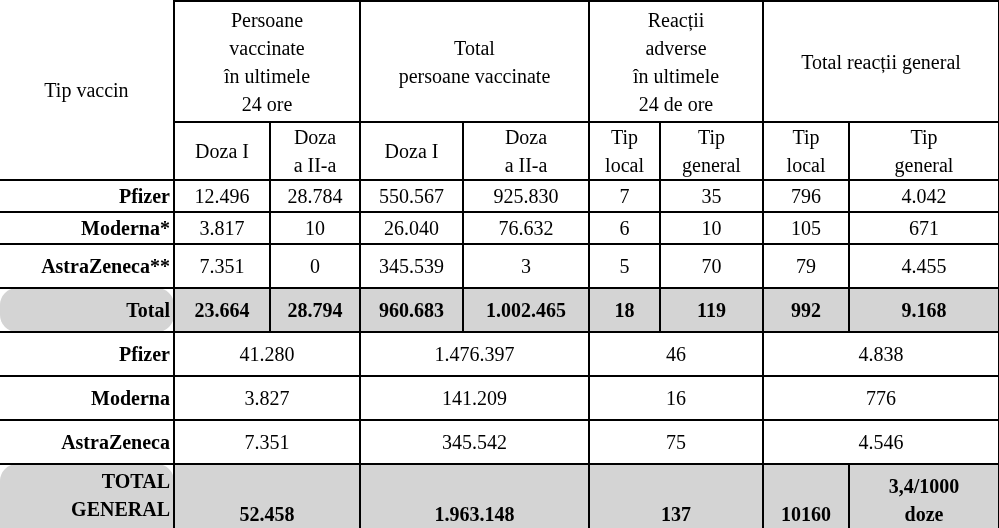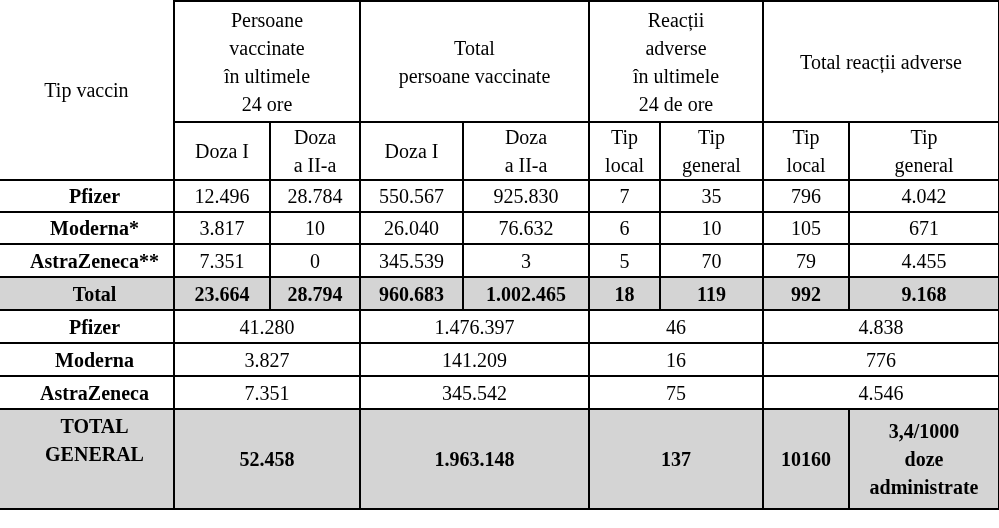--- a/index.html
+++ b/index.html
@@ -23,33 +23,33 @@
   }
   td, th {
     border: 2px solid #000000;
     padding: 0 3px;
     text-align: center;
     vertical-align: middle;
     overflow: hidden;
   }
   th { font-weight: normal; }
   .ml { white-space: pre-line; }           
-  .no-left { border-left: none; }
+  .no-left { border-left: none; border-radius: 17px; }
   .no-top  { border-top: none; }
   .label {
-    text-align: center;
+    text-align: right;
     font-weight: bold;
     padding-left: 19px;
   }
   .gray { background: #d4d4d4; }
   .bold { font-weight: bold; }
   .r-h1 { height: 121px; }
   .r-h2 { height: 55px; padding-left: 11px; }
   .r-d  { height: 32px; }
-  .r-m  { height: 33px; }
+  .r-m  { height: 44px; }
   .r-tg { height: 100px; }
   .top-label { vertical-align: top; padding-top: 2px; }
 </style>
 </head>
 <body>
 
 <table class="report">
   <colgroup>
     <col style="width:174px">
       <col style="width:96px">
@@ -68,21 +68,21 @@
     <th colspan="2" class="ml">Persoane
 vaccinate
 în ultimele
 24 ore</th>
     <th colspan="2" class="ml">Total
 persoane vaccinate</th>
     <th colspan="2" class="ml">Reacții
 adverse
 în ultimele
 24 de ore</th>
-    <th colspan="2">Total reacții adverse</th>
+    <th colspan="2">Total reacții general</th>
   </tr>
 
   <tr class="r-h2">
     <th class="ml">Doza I</th>
     <th class="ml">Doza
 a II-a</th>
     <th class="ml">Doza I</th>
     <th class="ml">Doza
 a II-a</th>
     <th class="ml">Tip

